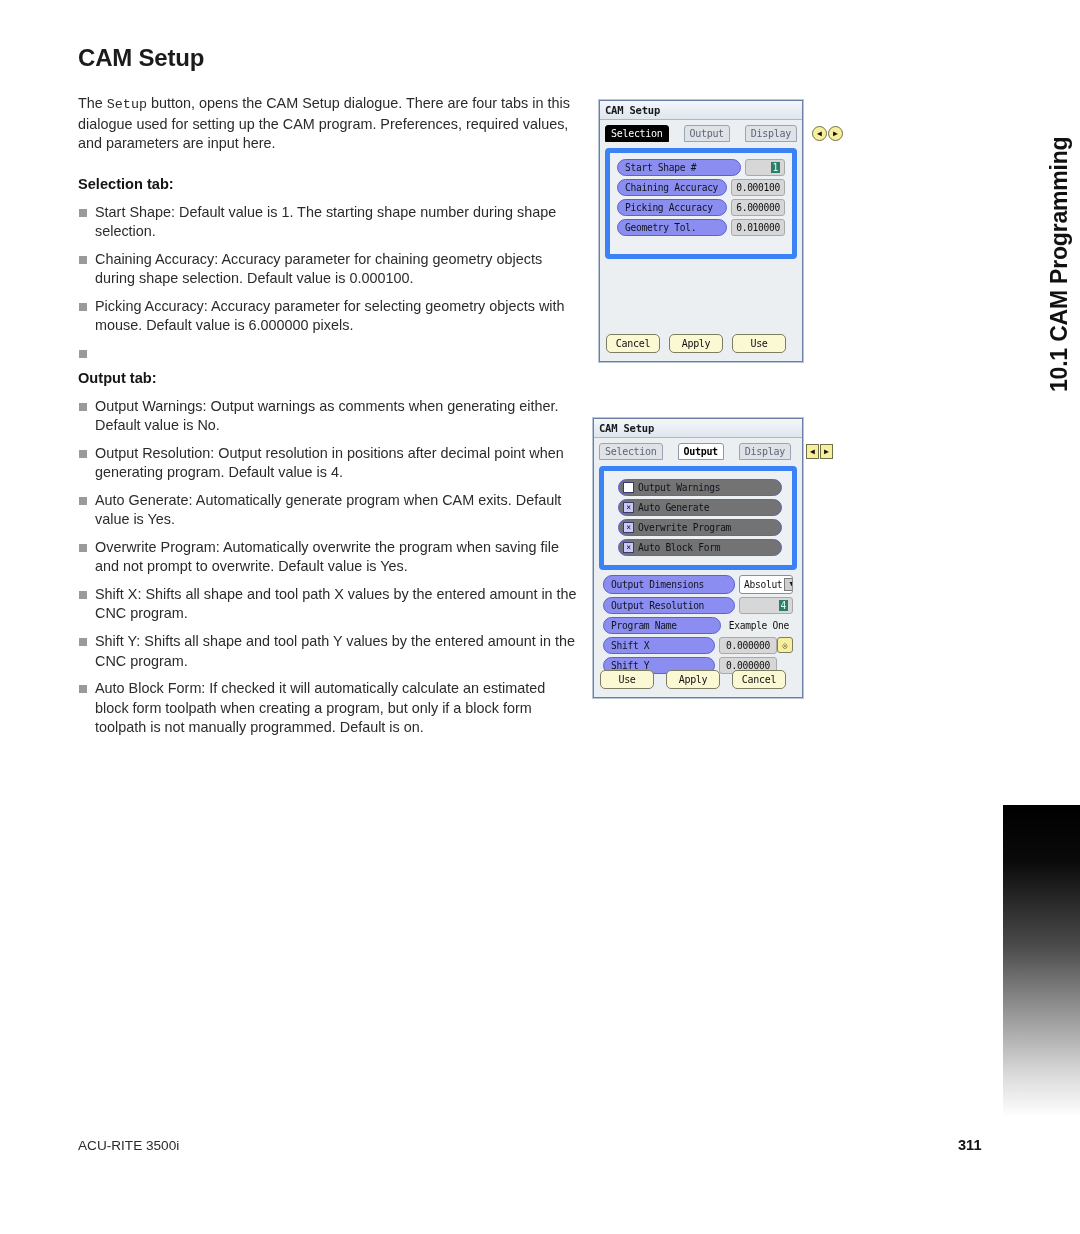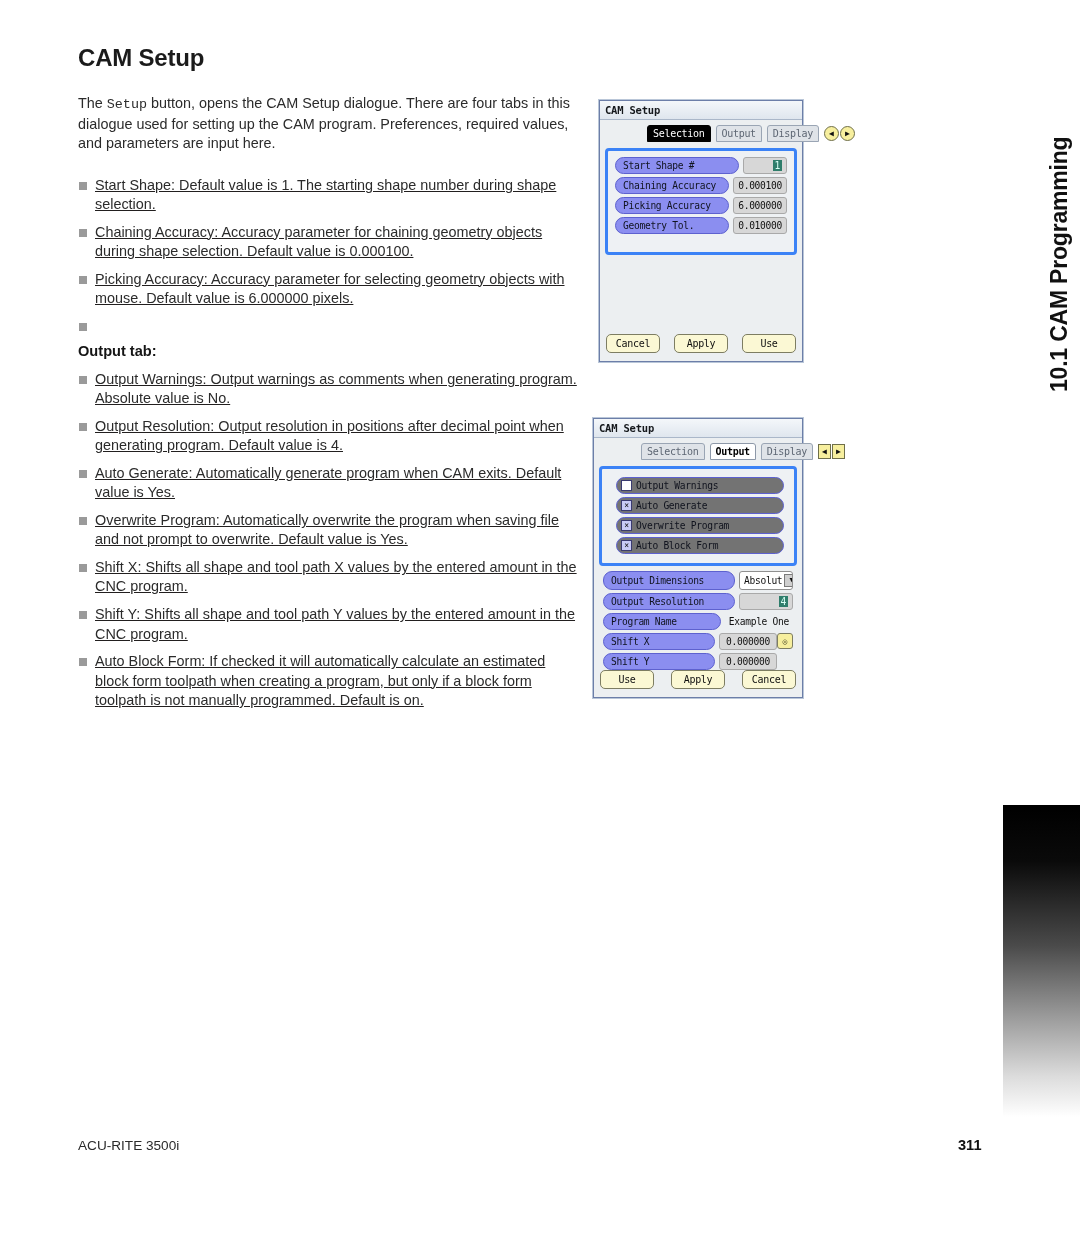--- a/index.html
+++ b/index.html
@@ -44,21 +44,20 @@
     font-size: 14.6px;
     font-weight: bold;
     margin: 0 0 11px 0;
     color: #151515;
   }
 
   ul.bullets {
     list-style: none;
     margin: 0;
     padding: 0;
-    text-decoration: underline;
   }
   ul.bullets li {
     position: relative;
     padding-left: 17px;
     font-size: 14.4px;
     line-height: 19.3px;
     margin-bottom: 8.5px;
     color: #2b2b2b;
   }
   ul.bullets li .sq {
@@ -146,23 +145,22 @@
   .dlg-body {
     position: relative;
     padding: 5px 5px 0 5px;
     height: calc(100% - 19px);
     box-sizing: border-box;
   }
 
   .tabstrip {
     display: flex;
     align-items: center;
-    gap: 5px;
+    gap: 15px;
     margin-bottom: 6px;
-    margin-left: 42px;
   }
   .tab {
     font-size: 10px;
     padding: 2px 5px 2px 5px;
     border: 1px solid #9aa5b4;
     border-radius: 3px 3px 0 0;
     background: #dfe3e8;
     color: #5d6673;
     letter-spacing: -0.3px;
     white-space: nowrap;
@@ -192,21 +190,21 @@
     align-items: center;
     justify-content: center;
     font-size: 8px;
     line-height: 1;
     color: #111;
   }
   .arrow-btn.round { border-radius: 50%; width: 13px; height: 13px; }
 
   .inner-panel {
     background: #eef1f4;
-    border: 3px solid #3b82f6;
+    border: 5px solid #3b82f6;
     border-radius: 4px;
     padding: 6px 7px 7px 7px;
   }
 
   .field-row {
     display: flex;
     align-items: stretch;
     margin-bottom: 3px;
     gap: 4px;
   }
@@ -289,21 +287,21 @@
     font-size: 8px;
     line-height: 1;
     color: #101010;
     flex: 0 0 auto;
   }
   .chk-box.on { background: #c9cbf6; }
 
   .btn-row {
     position: absolute;
     left: 6px;
-    right: 6px;
+    right: 16px;
     bottom: 8px;
     display: flex;
     justify-content: space-between;
   }
   .dlg-btn {
     background: #fbf8d4;
     border: 1px solid #7d7d62;
     border-radius: 5px;
     font-size: 10px;
     padding: 3px 0;
@@ -329,35 +327,36 @@
 </style>
 </head>
 <body>
 
 <div class="page-col">
 
   <h1 class="page-title">CAM Setup</h1>
 
   <p class="intro"><span>The </span><b>Setup</b><span> button, opens the CAM Setup dialogue.  There are four tabs in this dialogue used for setting up the CAM program.  Preferences, required values, and parameters are input here.</span></p>
 
+  <h2 class="subhead">Selection tab:</h2>
 
   <ul class="bullets">
     <li><span class="sq"></span><span>Start Shape:  Default value is 1.  The starting shape number during shape selection.</span></li>
     <li><span class="sq"></span><span>Chaining Accuracy:  Accuracy parameter for chaining geometry objects during shape selection. Default value is 0.000100.</span></li>
     <li><span class="sq"></span><span>Picking Accuracy:  Accuracy parameter for selecting geometry objects with mouse. Default value is 6.000000 pixels.</span></li>
     <li><span class="sq"></span></li>
   </ul>
 
   <div class="gap-block"></div>
 
   <h2 class="subhead">Output tab:</h2>
 
   <ul class="bullets">
     <li><span class="sq"></span></li>
-    <li><span class="sq"></span><span>Output Warnings:  Output warnings as comments when generating program. Absolute value is No.</span></li>
+    <li><span class="sq"></span><span>Output Warnings:  Output warnings as comments when generating either. Default value is No.</span></li>
     <li><span class="sq"></span><span>Output Resolution:  Output resolution in positions after decimal point when generating program. Default value is 4.</span></li>
     <li><span class="sq"></span><span>Auto Generate: Automatically generate program when CAM exits. Default value is Yes.</span></li>
     <li><span class="sq"></span><span>Overwrite Program:  Automatically overwrite the program when saving file and not prompt to overwrite. Default value is Yes.</span></li>
     <li><span class="sq"></span><span>Shift X:  Shifts all shape and tool path X values by the entered amount in the CNC program.</span></li>
     <li><span class="sq"></span><span>Shift Y:  Shifts all shape and tool path Y values by the entered amount in the CNC program.</span></li>
     <li><span class="sq"></span><span>Auto Block Form: If checked it will automatically calculate an estimated block form toolpath when creating a program, but  only if a block form toolpath is not manually programmed. Default is on.</span></li>
   </ul>
 </div>
 
 <div class="dialog dlg1">

